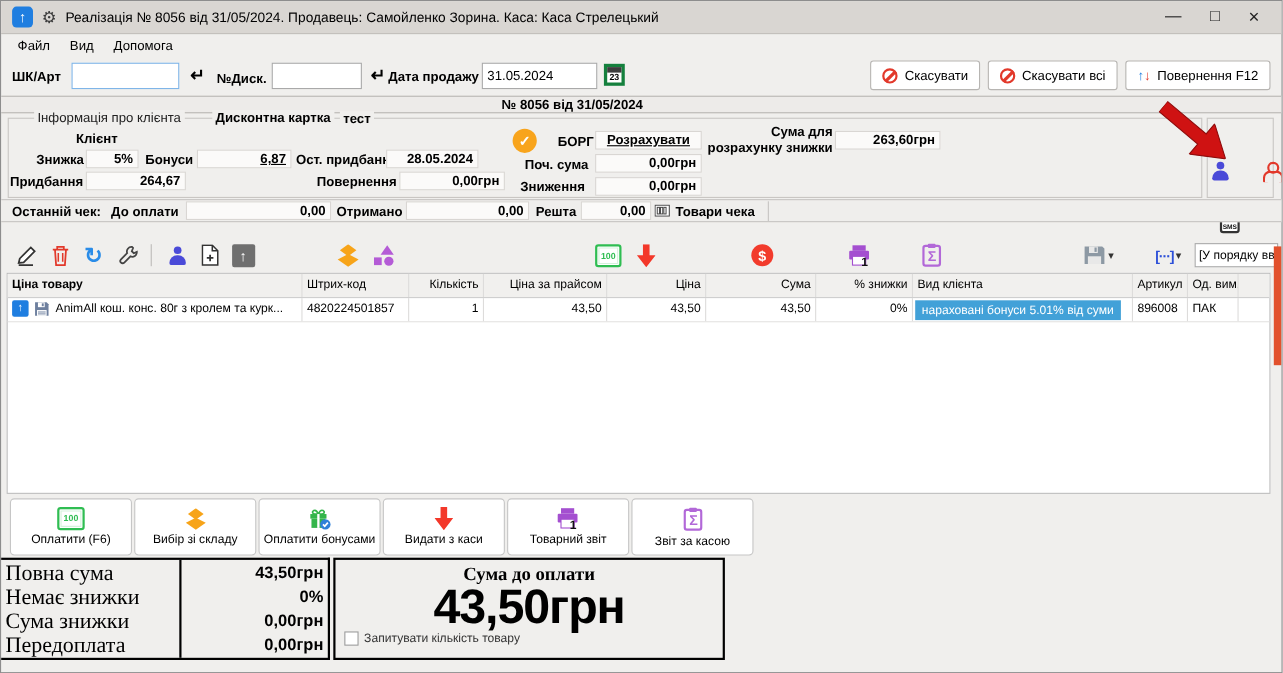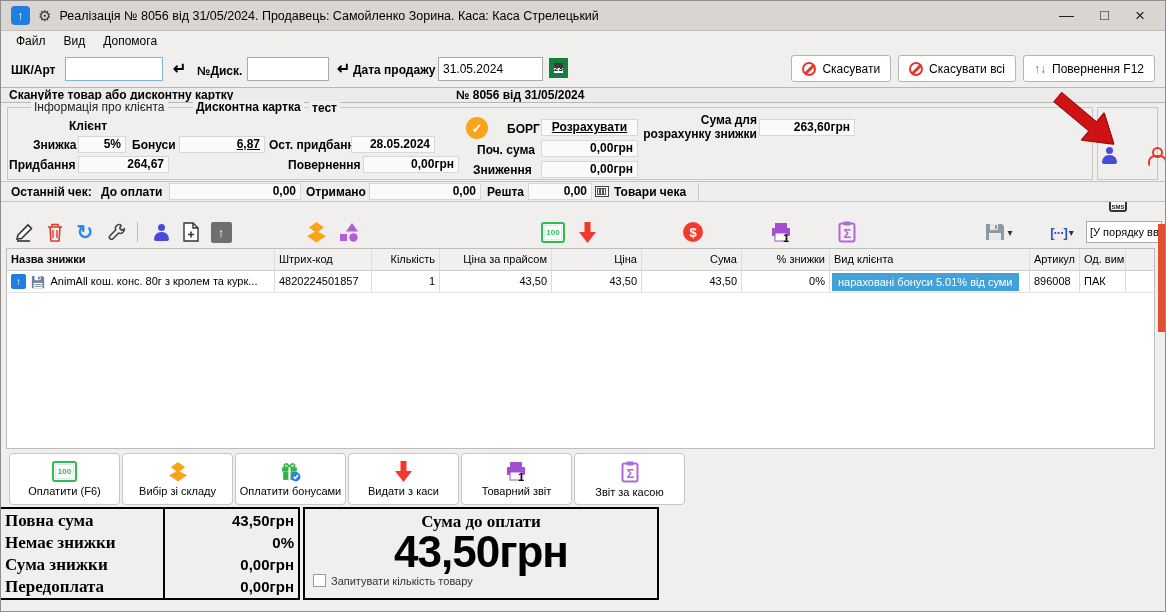--- a/index.html
+++ b/index.html
@@ -16,21 +16,21 @@
   
   .menubar{position:absolute;top:30px;left:0;right:0;height:19px;display:flex;align-items:center;padding-left:6px}
   .menu-item{padding:0 9px}
   
   .fld{background:#fbfaf9;border:1px solid #d9d6d3;height:17px;line-height:15px;font-weight:bold;text-align:right;padding:0 4px;overflow:hidden;white-space:nowrap}
   .inp{background:#fff;border:1px solid #a9a9a9;height:24px;padding:0 4px;font-size:12px;font-family:"Liberation Sans",sans-serif}
   .btn{background:#fff;border:1px solid #b7b5b2;border-radius:3px;height:27px;display:inline-flex;align-items:center;justify-content:center;gap:6px;font-size:12px;padding:0 10px;cursor:default}
   .no-entry-icon{width:14px;height:14px;border:2px solid #e2392b;border-radius:50%;position:relative;display:inline-block;flex:0 0 auto}
   .no-entry-icon::before{content:"";position:absolute;left:-1px;top:4px;width:13px;height:2.5px;background:#e2392b;transform:rotate(-45deg)}
   .enter-glyph{font-size:16px;font-weight:bold}
-  .cal-btn{width:19px;height:20px;border:5px solid #15803d;background:#fff;font-size:8px;font-weight:bold;display:flex;align-items:flex-end;justify-content:center;position:relative}
+  .cal-btn{width:19px;height:20px;border:3px solid #15803d;background:#fff;font-size:8px;font-weight:bold;display:flex;align-items:flex-end;justify-content:center;position:relative}
   .cal-btn::before{content:"";position:absolute;top:0;left:0;right:0;height:5px;background:#3c3c3c}
   
   .statusbar{position:absolute;top:86px;left:0;right:0;height:16px;background:#edebe9;border-top:1px solid #b9b7b4;border-bottom:1px solid #b9b7b4;font-weight:bold;line-height:14px}
   
   .groupbox{position:absolute;border:1px solid #c9c6c3}
   .legend{position:absolute;background:#f0efed;padding:0 3px;white-space:nowrap}
   .check-circle{width:22px;height:22px;border-radius:50%;background:#f8a41c;color:#fff;font-weight:bold;font-size:13px;display:flex;align-items:center;justify-content:center}
   .link{font-weight:bold;text-decoration:underline}
   
   .person{position:relative;width:17px;height:17px;display:inline-block}
@@ -59,21 +59,21 @@
   .c0{width:268px}.c1{width:97px}.c2{width:68px}.c3{width:112px}.c4{width:90px}.c5{width:100px}.c6{width:88px}.c7{width:200px}.c8{width:50px}.c9{width:46px}.cf{flex:1;border-right:none}
   .ralign{text-align:right}
   .chip{background:#42a1d8;color:#fff;display:inline-block;height:18px;line-height:18px;padding:0 6px;margin-top:2px}
   .row-ic{width:15px;height:15px;background:#1f7ee0;border-radius:2px;color:#fff;font-weight:bold;font-size:10px;display:inline-flex;align-items:center;justify-content:center;vertical-align:middle;margin:0 2px 2px 0}
   
   .abtn{position:absolute;top:452px;width:111px;height:52px;background:#fff;border:1px solid #c6c6c6;border-radius:4px;display:flex;flex-direction:column;align-items:center;justify-content:center;gap:3px;font-size:11px;cursor:default}
   
   .sum-left{position:absolute;left:0;top:506px;width:299px;height:93px;border-top:2px solid #000;border-bottom:2px solid #000;border-right:2px solid #000;display:flex}
   .sum-labels{width:164px;border-right:2px solid #000;padding:1px 4px}
   .sum-vals{flex:1;padding:1px 4px;text-align:right}
-  .sum-row{height:22px;line-height:22px;font-family:"Liberation Serif",serif;font-weight:bold;font-size:17px;white-space:nowrap}
+  .sum-row{height:22px;line-height:22px;font-family:"Liberation Serif",serif;font-weight:normal;font-size:20px;white-space:nowrap}
   .sum-val{height:22px;line-height:22px;font-weight:bold;font-size:15px;white-space:nowrap}
   .pay-panel{position:absolute;left:302px;top:506px;width:356px;height:93px;border:2px solid #000;display:flex;flex-direction:column;align-items:center}
   .pay-title{font-family:"Liberation Serif",serif;font-weight:bold;font-size:17px;margin-top:3px}
   .pay-big{font-weight:bold;font-size:44px;letter-spacing:-1px;line-height:40px}
   .cbx-row{align-self:flex-start;display:flex;align-items:center;gap:5px;font-size:11px;margin:2px 0 0 8px;color:#333}
   .cbx{width:13px;height:13px;border:1px solid #9a9a9a;background:#fff}
   .edge-strip{position:absolute;right:0;top:223px;width:7px;height:108px;background:#e2512d}
   .arrow-annot{position:absolute;left:1068px;top:82px;transform:rotate(40deg);transform-origin:0 0}
 </style>
 </head>
@@ -121,21 +121,20 @@
       <span>Скасувати всі</span>
     </div>
     <div class="btn">
       <span style="font-weight:bold"><span style="color:#1f7ee0">↑</span><span style="color:#e2392b">↓</span></span>
       <span>Повернення F12</span>
     </div>
   </div>
 
   
   <div class="statusbar">
-    <span class="abs" style="left:8px">Скануйте товар або дисконтну картку</span>
     <span class="abs" style="left:455px">№ 8056 від 31/05/2024</span>
   </div>
 
   
   <div class="groupbox" style="left:6px;top:106px;width:1086px;height:73px"></div>
   <span class="legend" style="left:30px;top:99px;color:#222">Інформація про клієнта</span>
   <span class="legend bold" style="left:192px;top:99px">Дисконтна картка</span>
   <span class="legend bold" style="left:308px;top:100px">тест</span>
 
   <div class="abs bold" style="left:68px;top:118px">Клієнт</div>
@@ -276,21 +275,21 @@
   </div>
   <div class="tool" style="left:1040px;width:42px">
     <span class="dots-ic">[···]</span>
     <span class="dd">▾</span>
   </div>
   <div class="combo" style="left:1085px;top:220px;width:76px">[У порядку вве</div>
 
   
   <div class="tbl">
     <div class="tr th-row">
-      <span class="th c0 bold">Назва знижки</span>
+      <span class="th c0 bold">Ціна товару</span>
       <span class="th c1">Штрих-код</span>
       <span class="th c2 ralign">Кількість</span>
       <span class="th c3 ralign">Ціна за прайсом</span>
       <span class="th c4 ralign">Ціна</span>
       <span class="th c5 ralign">Сума</span>
       <span class="th c6 ralign">% знижки</span>
       <span class="th c7">Вид клієнта</span>
       <span class="th c8">Артикул</span>
       <span class="th c9">Од. вим.</span>
       <span class="th cf"></span>

